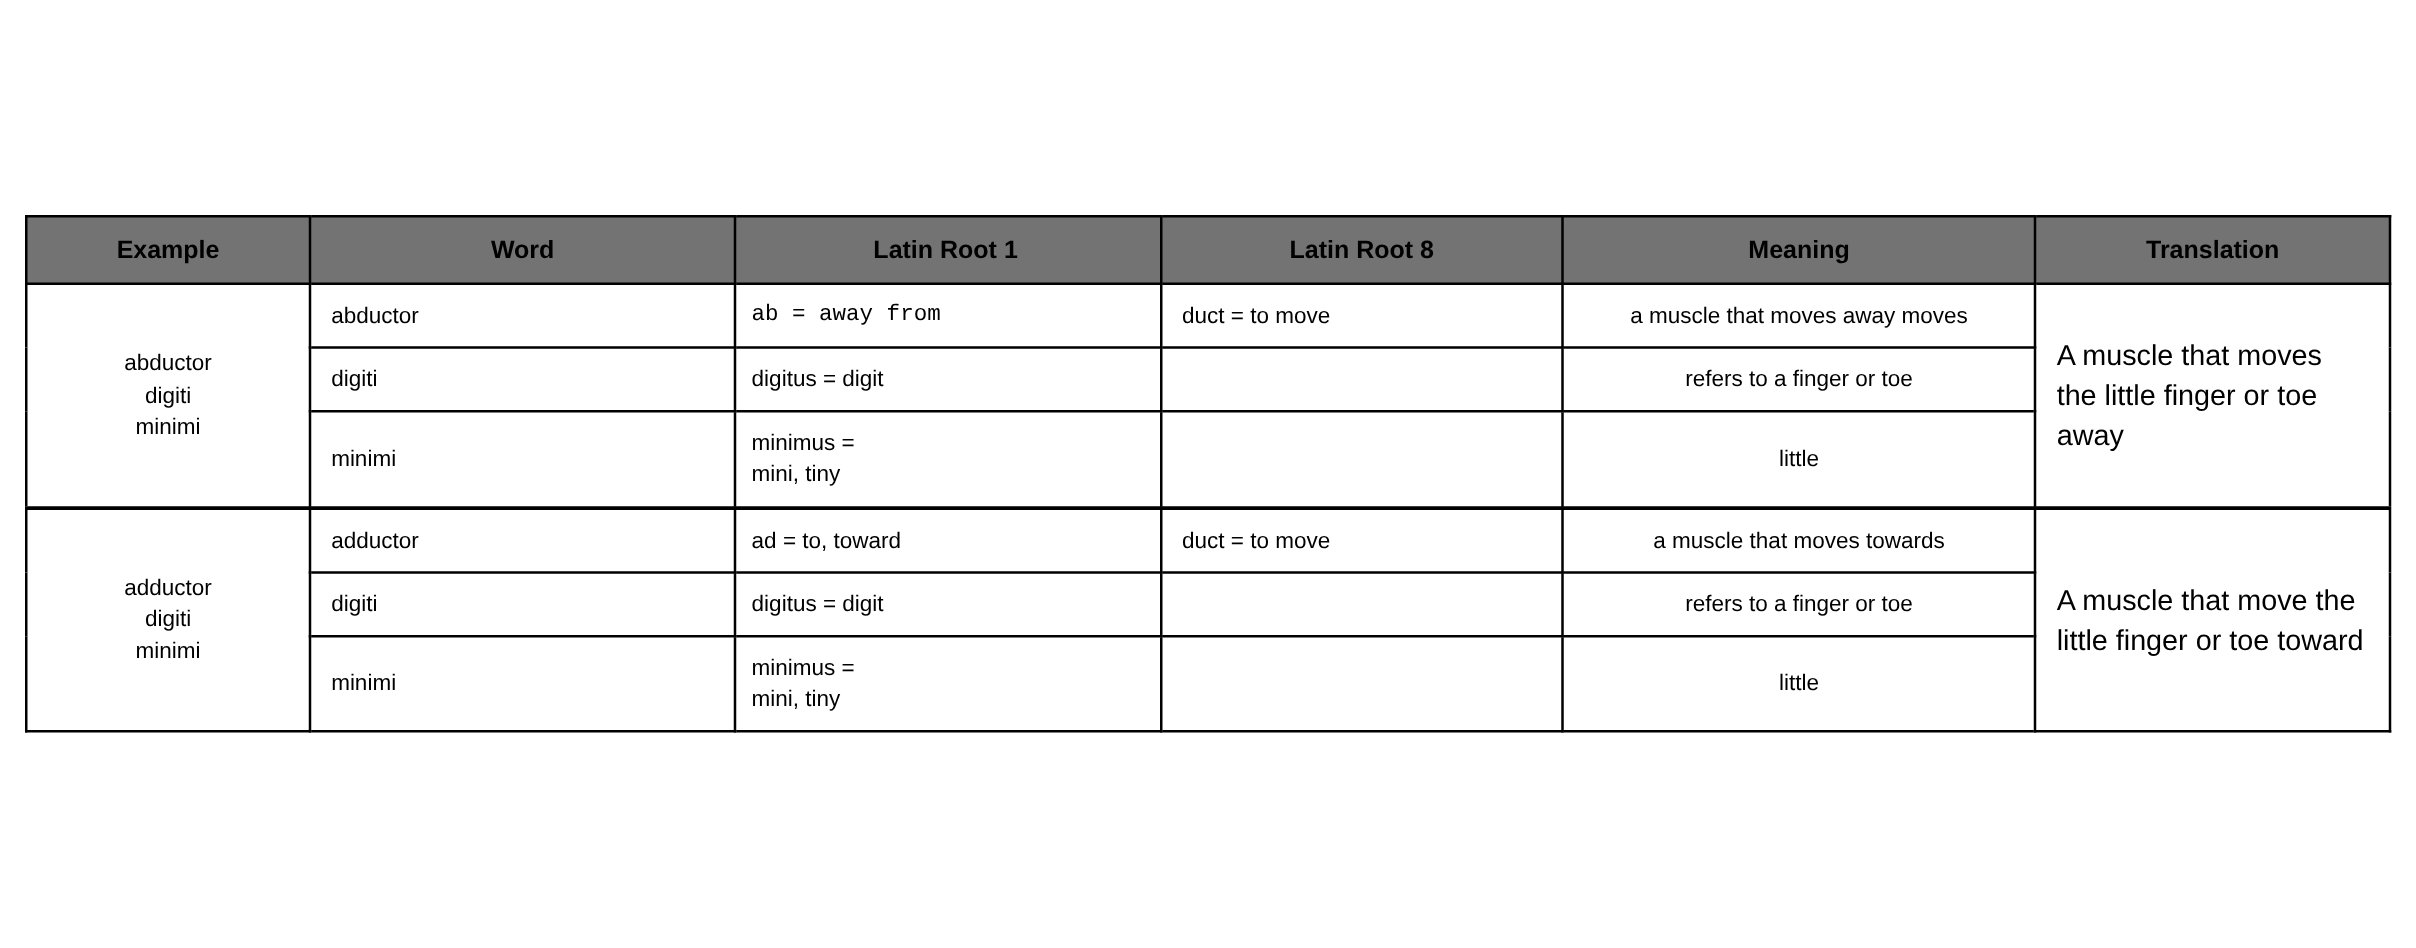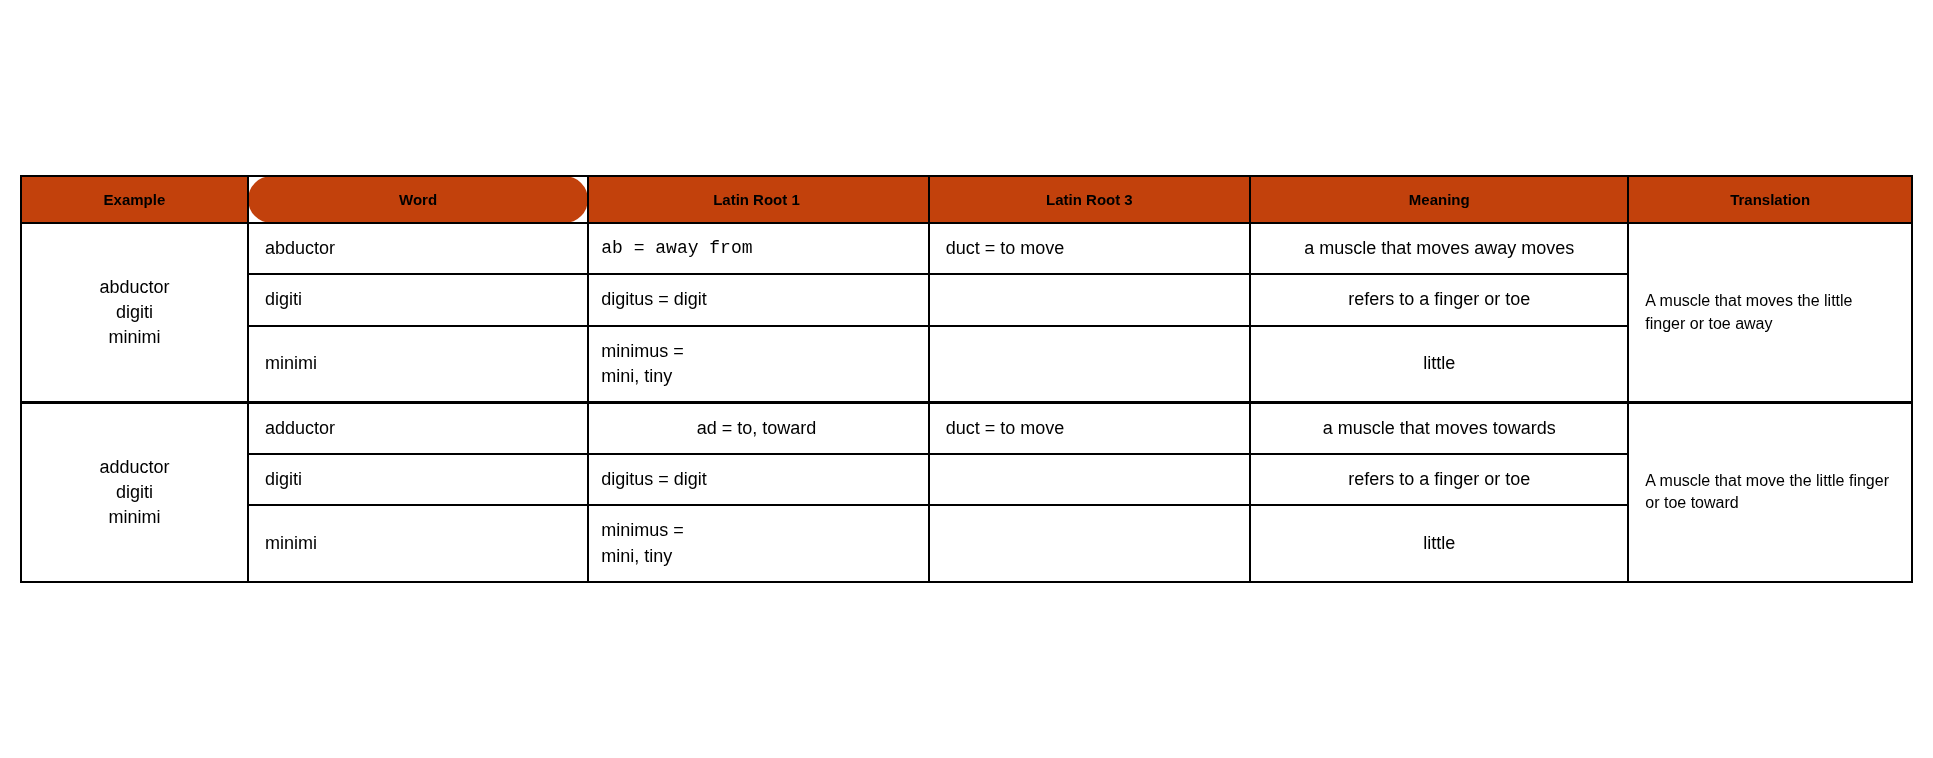--- a/index.html
+++ b/index.html
@@ -33,32 +33,31 @@
     th, td {
       border: 2px solid #000;
       padding: 12px 16px;
       vertical-align: middle;
       line-height: 1.4;
     }
 
     thead th {
       font-weight: bold;
       text-align: center;
-      background: #c2410c;
-      font-size: 15px;
+      background: #737373;
+      font-size: 20px;
     }
 
     .col-example {
       width: 12%;
       text-align: center;
     }
 
     .col-word {
       width: 18%;
-      border-radius: 24px;
     }
 
     .col-latin1 {
       width: 18%;
       padding-left: 12px;
     }
 
     .col-latin2 {
       width: 17%;
     }
@@ -74,42 +73,42 @@
     }
 
     .example-cell {
       text-align: center;
       font-size: 18px;
       vertical-align: middle;
     }
 
     .translation-cell {
       vertical-align: middle;
-      font-size: 16px;
+      font-size: 23px;
     }
 
     tbody td {
       font-size: 18px;
     }
 
     .group-divider {
       border-top: 3px solid #000;
     }
   </style>
 </head>
 <body>
 
 <div class="table-wrapper">
   <table>
     <thead>
       <tr>
         <th class="col-example">Example</th>
         <th class="col-word">Word</th>
         <th class="col-latin1">Latin Root 1</th>
-        <th class="col-latin2">Latin Root 3</th>
+        <th class="col-latin2">Latin Root 8</th>
         <th class="col-meaning">Meaning</th>
         <th class="col-translation">Translation</th>
       </tr>
     </thead>
     <tbody id="table-body">
     <tr>
           <td rowspan="3" class="example-cell col-example" style="white-space: pre-line;">abductor
 digiti
 minimi</td>
           <td class="col-word">abductor</td>
@@ -129,21 +128,21 @@
           <td class="col-latin1" style="white-space: pre-line;">minimus =
 mini, tiny</td>
           <td class="col-latin2"></td>
           <td class="col-meaning">little</td>
         </tr>
         <tr class="group-divider">
           <td rowspan="3" class="example-cell col-example" style="white-space: pre-line;">adductor
 digiti
 minimi</td>
           <td class="col-word">adductor</td>
-          <td class="col-latin1" style="white-space: pre-line; text-align: center;">ad = to, toward</td>
+          <td class="col-latin1" style="white-space: pre-line;">ad = to, toward</td>
           <td class="col-latin2">duct = to move</td>
           <td class="col-meaning">a muscle that moves towards</td>
           <td rowspan="3" class="translation-cell col-translation">A muscle that move the little finger or toe toward</td>
         </tr>
         <tr>
           <td class="col-word">digiti</td>
           <td class="col-latin1" style="white-space: pre-line;">digitus = digit</td>
           <td class="col-latin2"></td>
           <td class="col-meaning">refers to a finger or toe</td>
         </tr>

